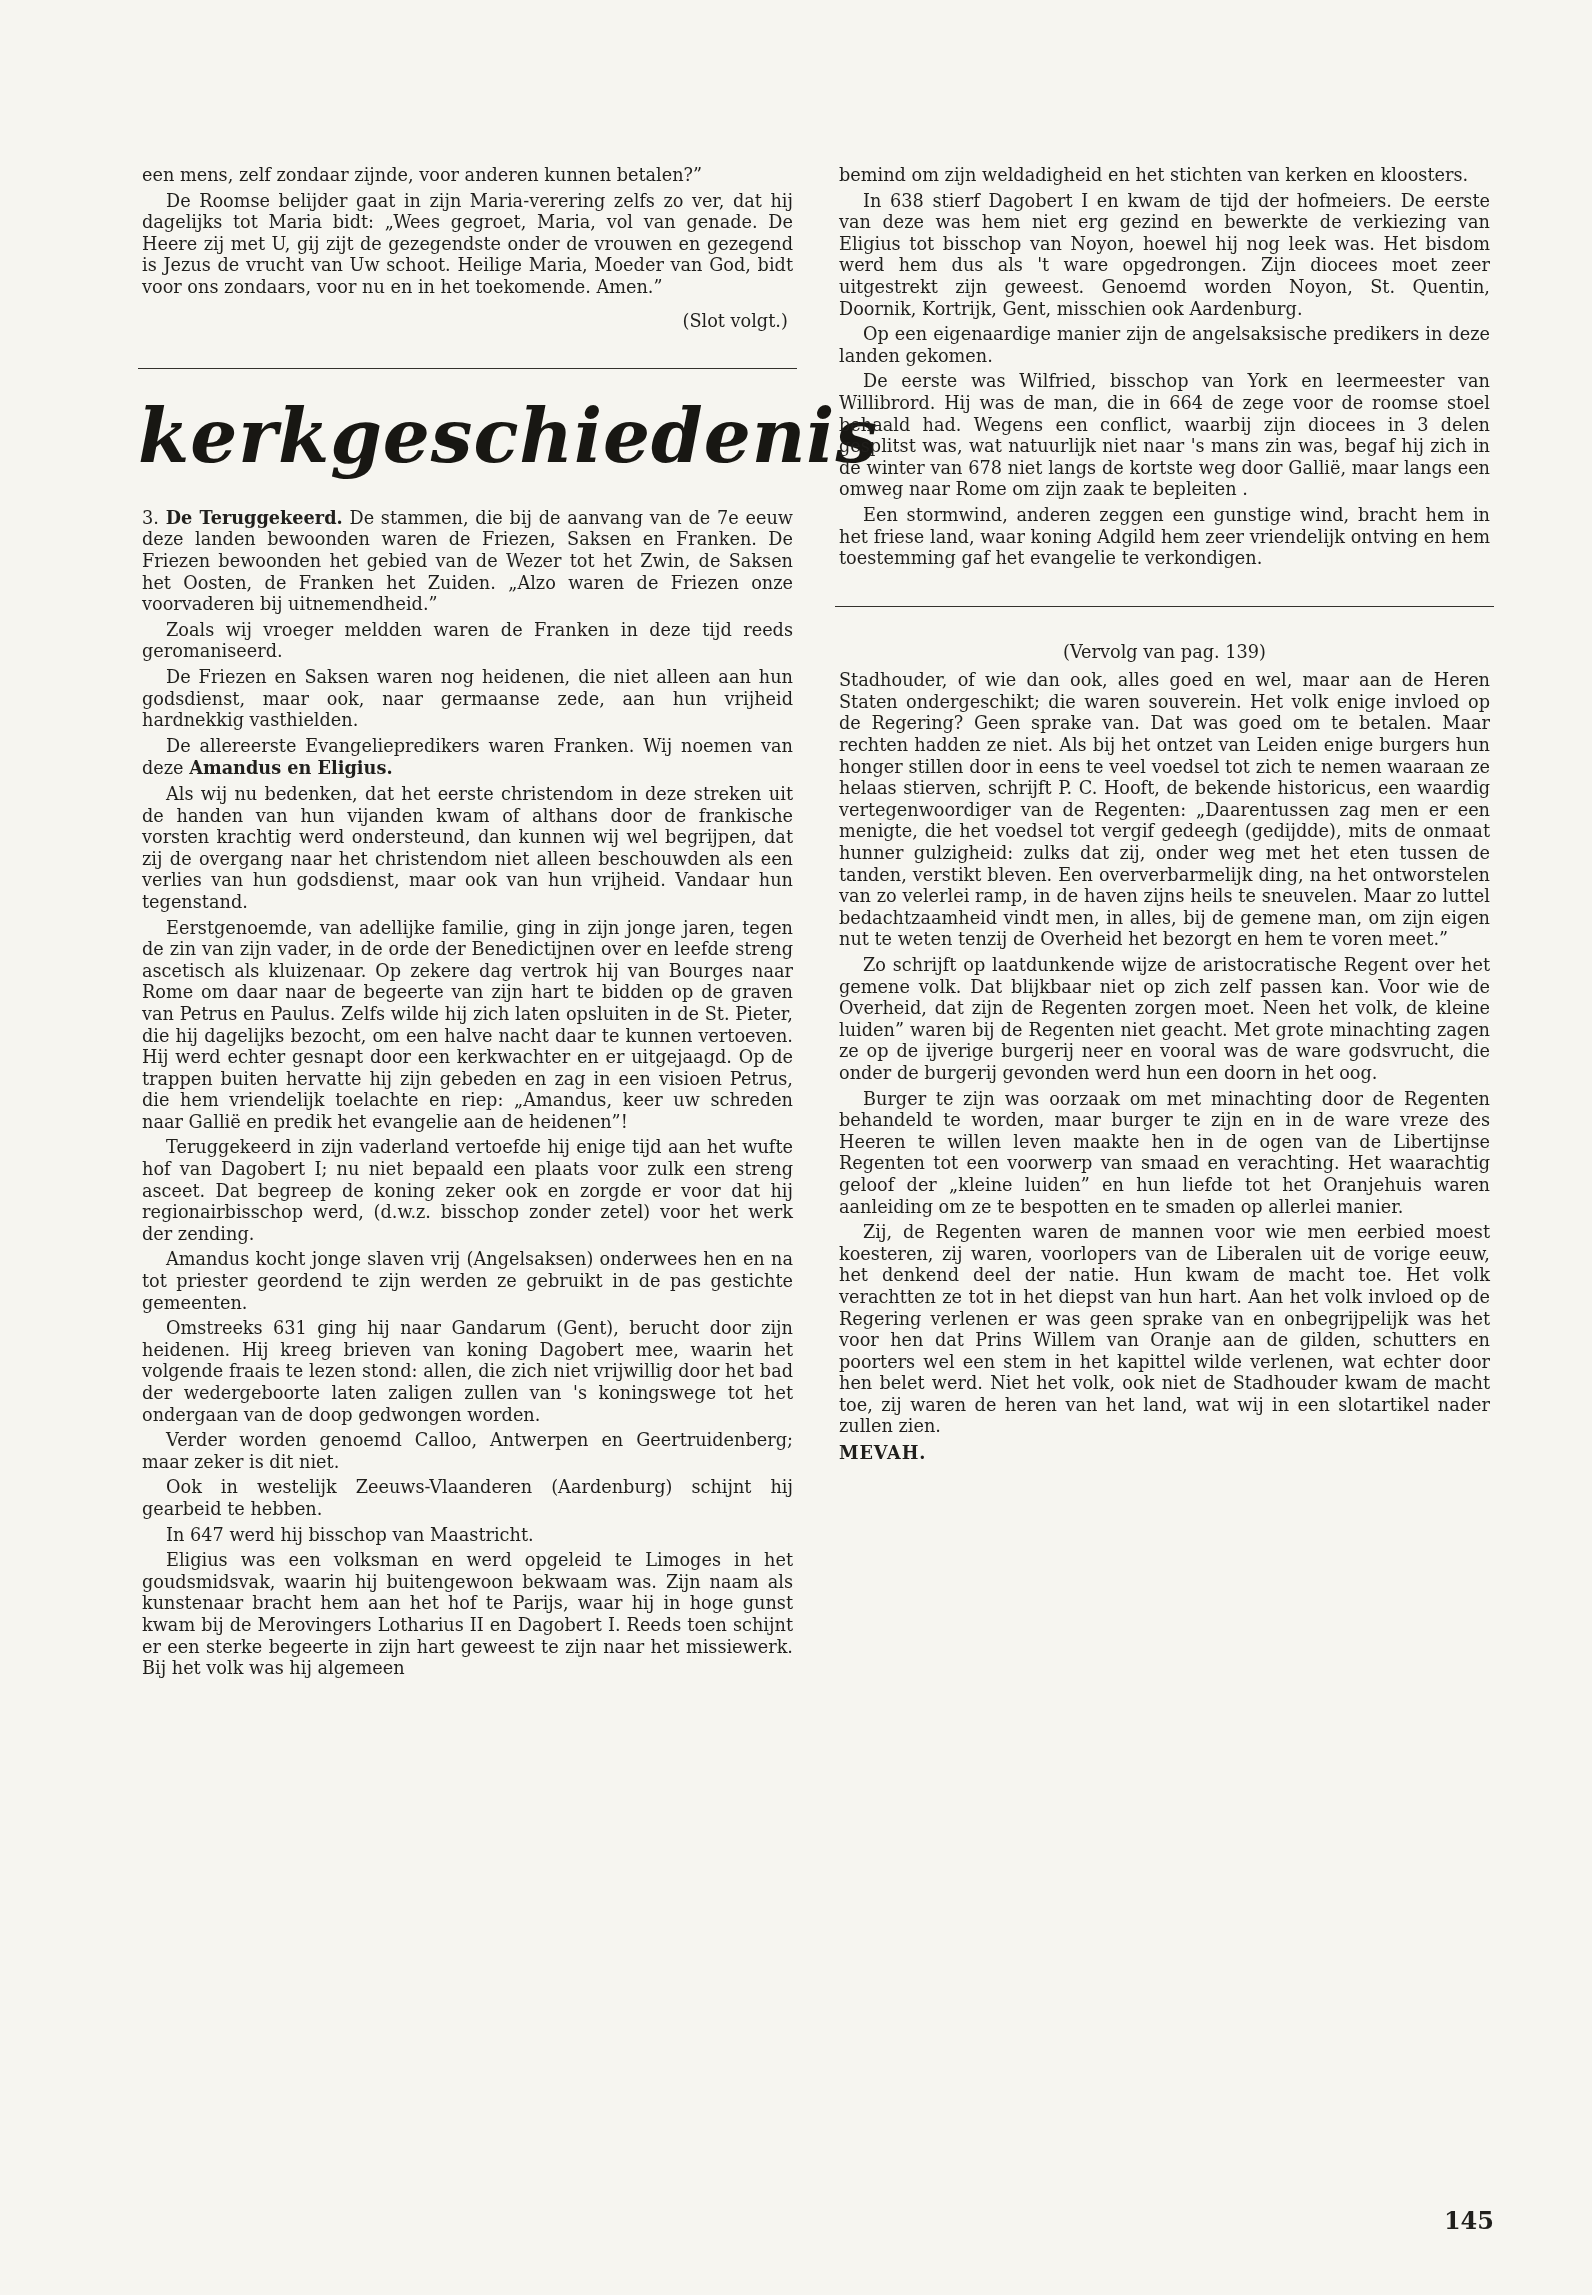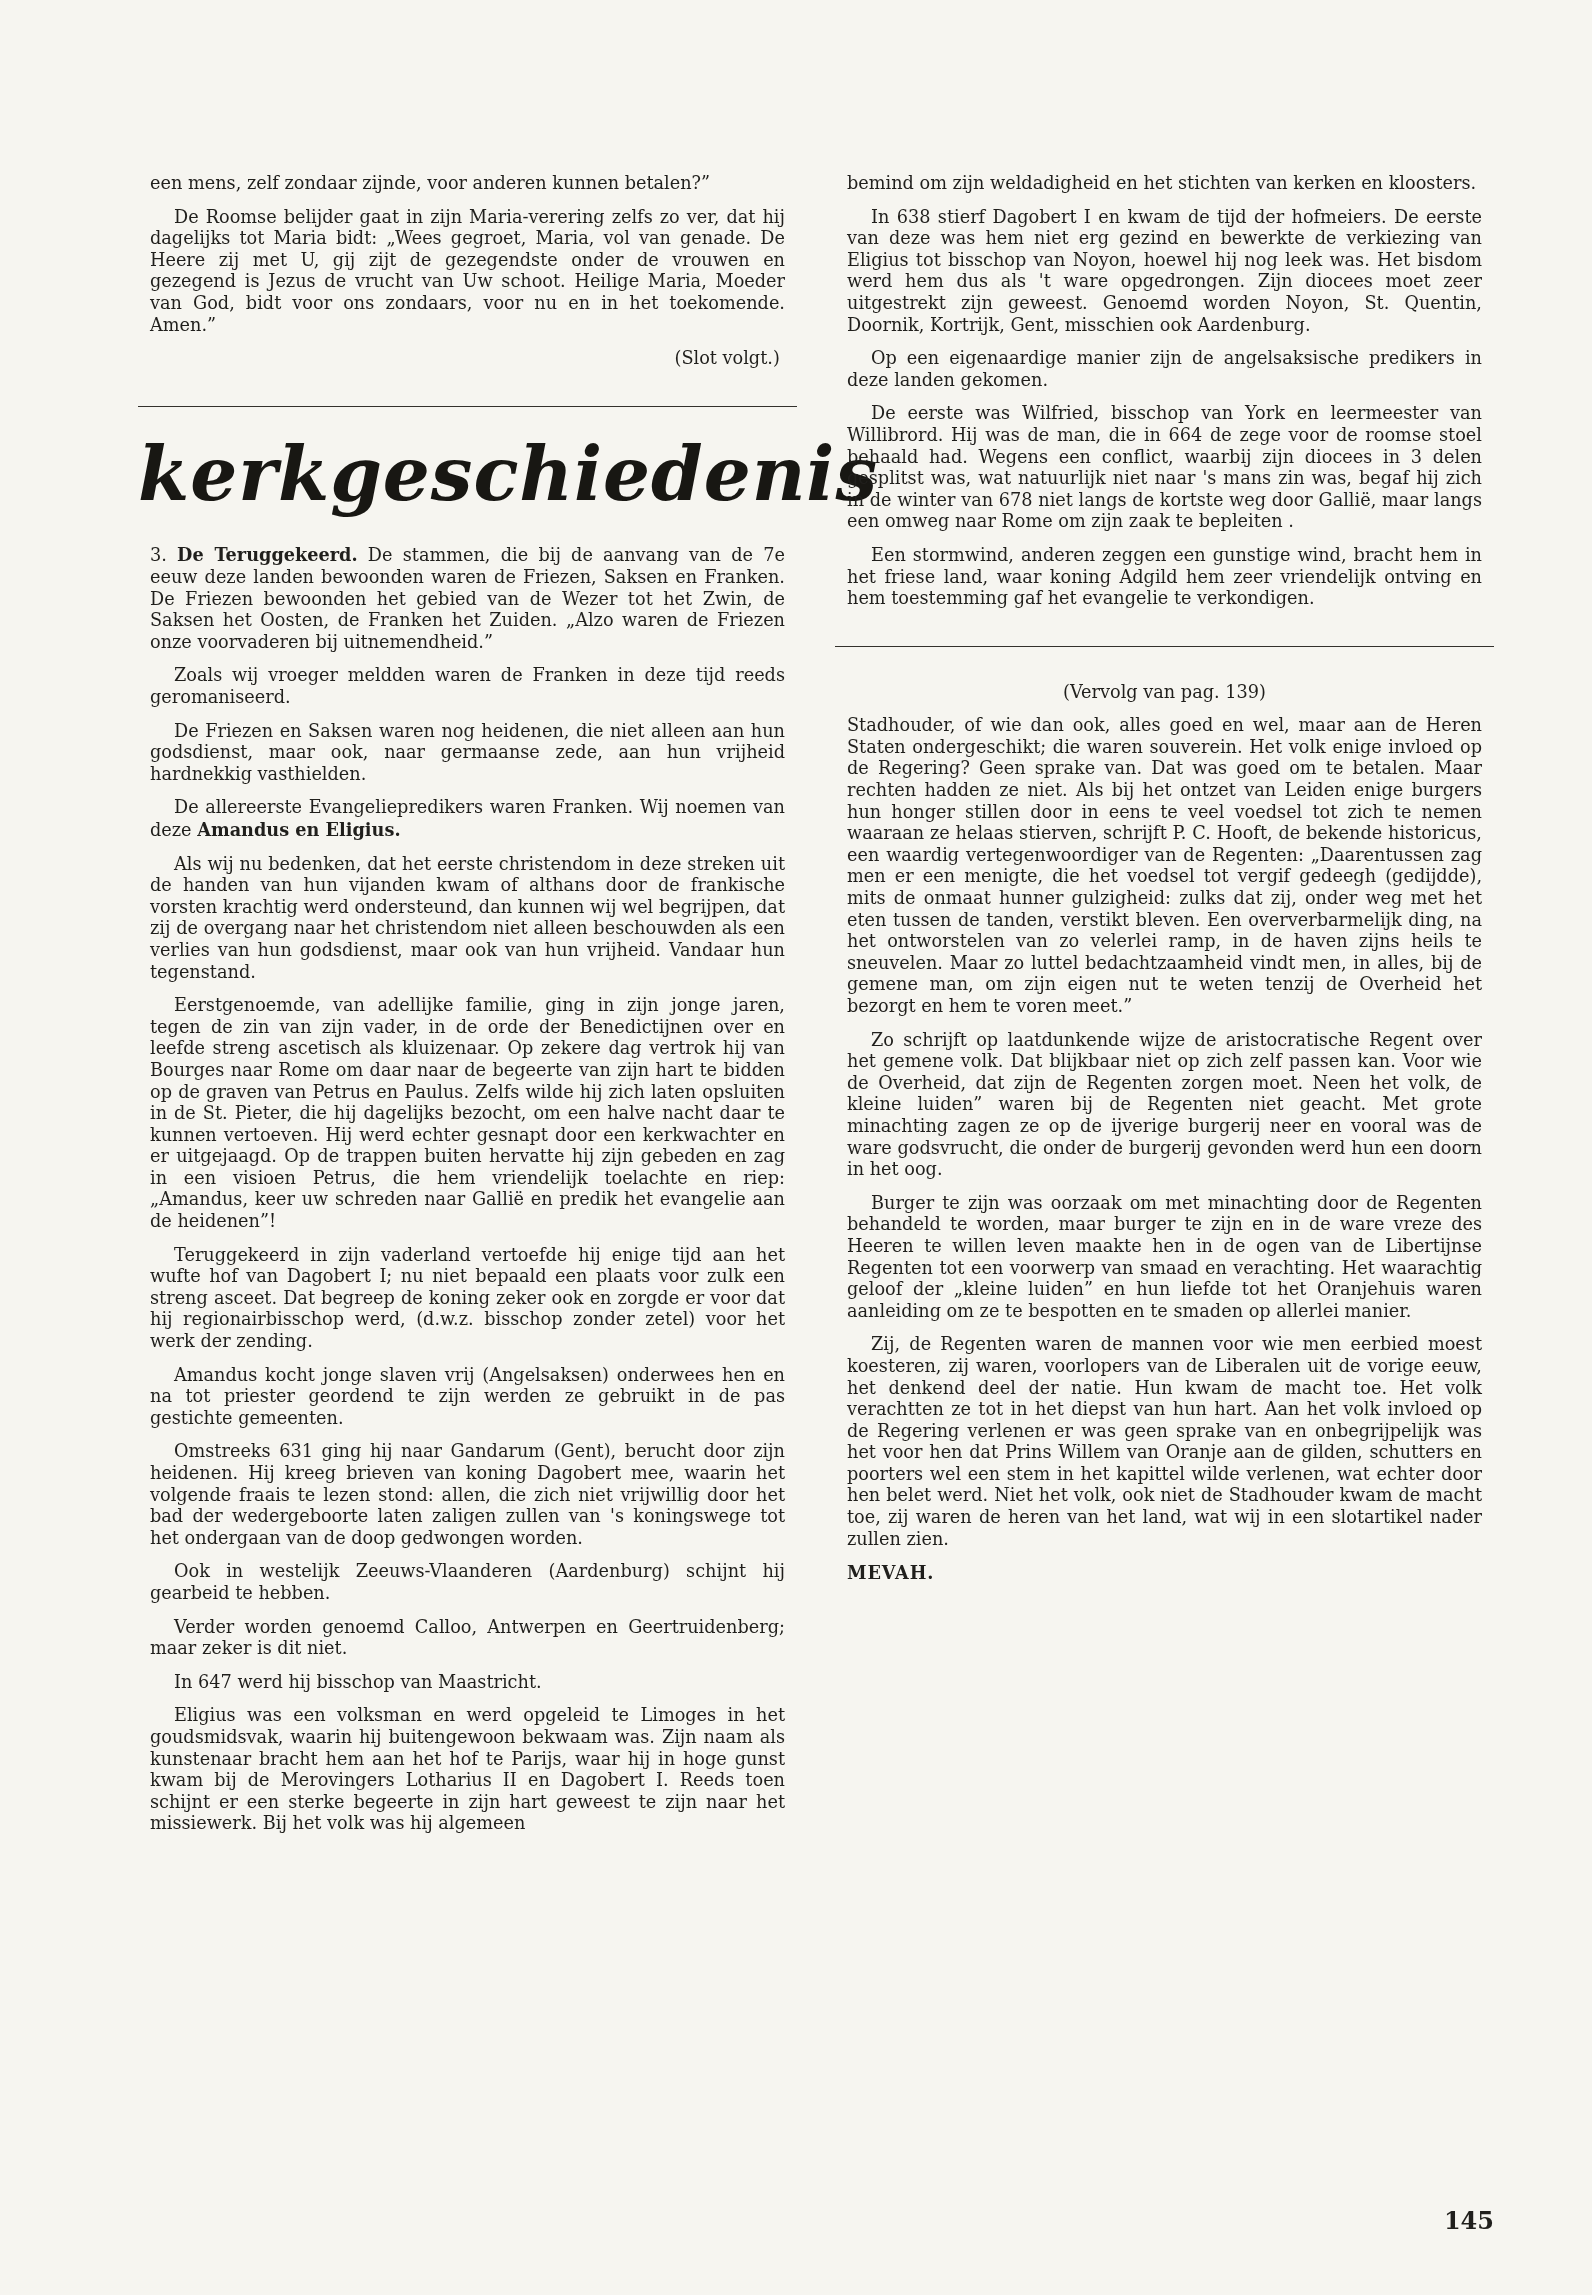--- a/index.html
+++ b/index.html
@@ -14,21 +14,21 @@
   .col{
     position:absolute;
     top:161px;
     width:659px;
     font-size:17.7px;
     line-height:21.6px;
     text-align:justify;
   }
   .col-left{left:138px;}
   .col-right{left:835px;}
-  .col p{margin:12px;text-indent:24px;text-align:justify;}
+  .col p{margin:4px;text-indent:24px;text-align:justify;}
   .col p.noindent{text-indent:0;}
   .slot-note{text-align:right !important;text-indent:0 !important;margin-top:12px !important;padding-right:5.2px;}
   .rule{border:none;border-top:1.7px solid #33312c;margin:36px 0 0 0;height:0;}
   h1.kerk-heading{
     font-family:"DejaVu Serif", serif;
     font-style:italic;
     font-weight:bold;
     font-size:74px;
     line-height:1.05;
     margin:29px 0 31px 0;
@@ -78,22 +78,22 @@
     <p>Zoals wij vroeger meldden waren de Franken in deze tijd reeds geromaniseerd.</p>
     <p>De Friezen en Saksen waren nog heidenen, die niet alleen aan hun godsdienst, maar ook, naar germaanse zede, aan hun vrijheid hardnekkig vasthielden.</p>
     <p>
       <span>De allereerste Evangeliepredikers waren Franken. Wij noemen van deze </span><b>Amandus en Eligius.</b>
     </p>
     <p>Als wij nu bedenken, dat het eerste christendom in deze streken uit de handen van hun vijanden kwam of althans door de frankische vorsten krachtig werd ondersteund, dan kunnen wij wel begrijpen, dat zij de overgang naar het christendom niet alleen beschouwden als een verlies van hun godsdienst, maar ook van hun vrijheid. Vandaar hun tegenstand.</p>
     <p>Eerstgenoemde, van adellijke familie, ging in zijn jonge jaren, tegen de zin van zijn vader, in de orde der Benedictijnen over en leefde streng ascetisch als kluizenaar. Op zekere dag vertrok hij van Bourges naar Rome om daar naar de begeerte van zijn hart te bidden op de graven van Petrus en Paulus. Zelfs wilde hij zich laten opsluiten in de St. Pieter, die hij dagelijks bezocht, om een halve nacht daar te kunnen vertoeven. Hij werd echter gesnapt door een kerkwachter en er uitgejaagd. Op de trappen buiten hervatte hij zijn gebeden en zag in een visioen Petrus, die hem vriendelijk toelachte en riep: „Amandus, keer uw schreden naar Gallië en predik het evangelie aan de heidenen”!</p>
     <p>Teruggekeerd in zijn vaderland vertoefde hij enige tijd aan het wufte hof van Dagobert I; nu niet bepaald een plaats voor zulk een streng asceet. Dat begreep de koning zeker ook en zorgde er voor dat hij regionairbisschop werd, (d.w.z. bisschop zonder zetel) voor het werk der zending.</p>
     <p>Amandus kocht jonge slaven vrij (Angelsaksen) onderwees hen en na tot priester geordend te zijn werden ze gebruikt in de pas gestichte gemeenten.</p>
     <p>Omstreeks 631 ging hij naar Gandarum (Gent), berucht door zijn heidenen. Hij kreeg brieven van koning Dagobert mee, waarin het volgende fraais te lezen stond: allen, die zich niet vrijwillig door het bad der wedergeboorte laten zaligen zullen van 's koningswege tot het ondergaan van de doop gedwongen worden.</p>
+    <p>Verder worden genoemd Calloo, Antwerpen en Geertruidenberg; maar zeker is dit niet.</p>
     <p>Ook in westelijk Zeeuws-Vlaanderen (Aardenburg) schijnt hij gearbeid te hebben.</p>
-    <p>Verder worden genoemd Calloo, Antwerpen en Geertruidenberg; maar zeker is dit niet.</p>
     <p>In 647 werd hij bisschop van Maastricht.</p>
     <p>Eligius was een volksman en werd opgeleid te Limoges in het goudsmidsvak, waarin hij buitengewoon bekwaam was. Zijn naam als kunstenaar bracht hem aan het hof te Parijs, waar hij in hoge gunst kwam bij de Merovingers Lotharius II en Dagobert I. Reeds toen schijnt er een sterke begeerte in zijn hart geweest te zijn naar het missiewerk. Bij het volk was hij algemeen</p>
   </div>
 
   <div class="col col-right">
     <p class="noindent">bemind om zijn weldadigheid en het stichten van kerken en kloosters.</p>
     <p>In 638 stierf Dagobert I en kwam de tijd der hofmeiers. De eerste van deze was hem niet erg gezind en bewerkte de verkiezing van Eligius tot bisschop van Noyon, hoewel hij nog leek was. Het bisdom werd hem dus als 't ware opgedrongen. Zijn diocees moet zeer uitgestrekt zijn geweest. Genoemd worden Noyon, St. Quentin, Doornik, Kortrijk, Gent, misschien ook Aardenburg.</p>
     <p>Op een eigenaardige manier zijn de angelsaksische predikers in deze landen gekomen.</p>
     <p>De eerste was Wilfried, bisschop van York en leermeester van Willibrord. Hij was de man, die in 664 de zege voor de roomse stoel behaald had. Wegens een conflict, waarbij zijn diocees in 3 delen gesplitst was, wat natuurlijk niet naar 's mans zin was, begaf hij zich in de winter van 678 niet langs de kortste weg door Gallië, maar langs een omweg naar Rome om zijn zaak te bepleiten .</p>
     <p>Een stormwind, anderen zeggen een gunstige wind, bracht hem in het friese land, waar koning Adgild hem zeer vriendelijk ontving en hem toestemming gaf het evangelie te verkondigen.</p>

